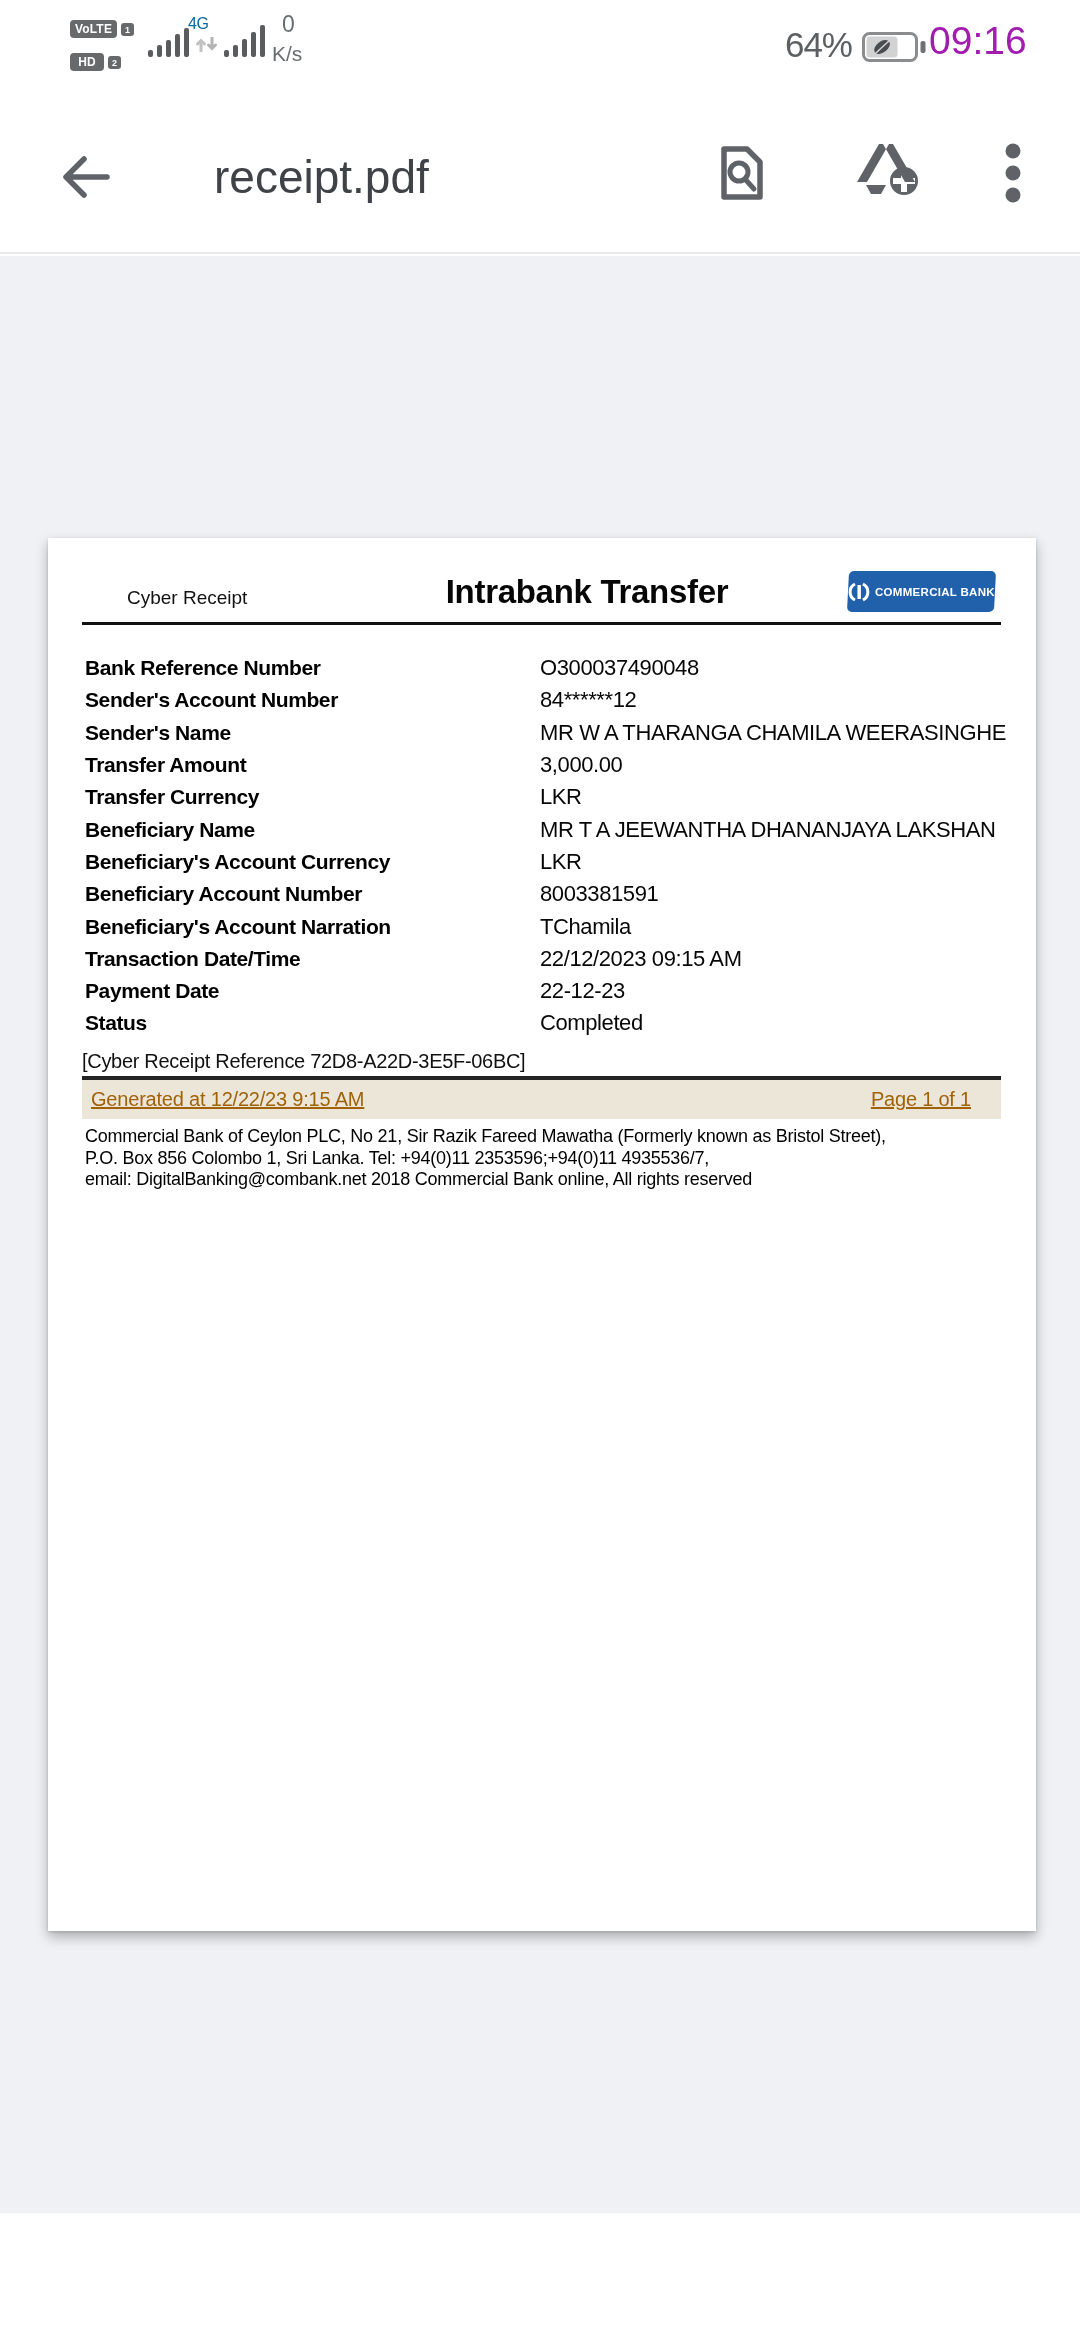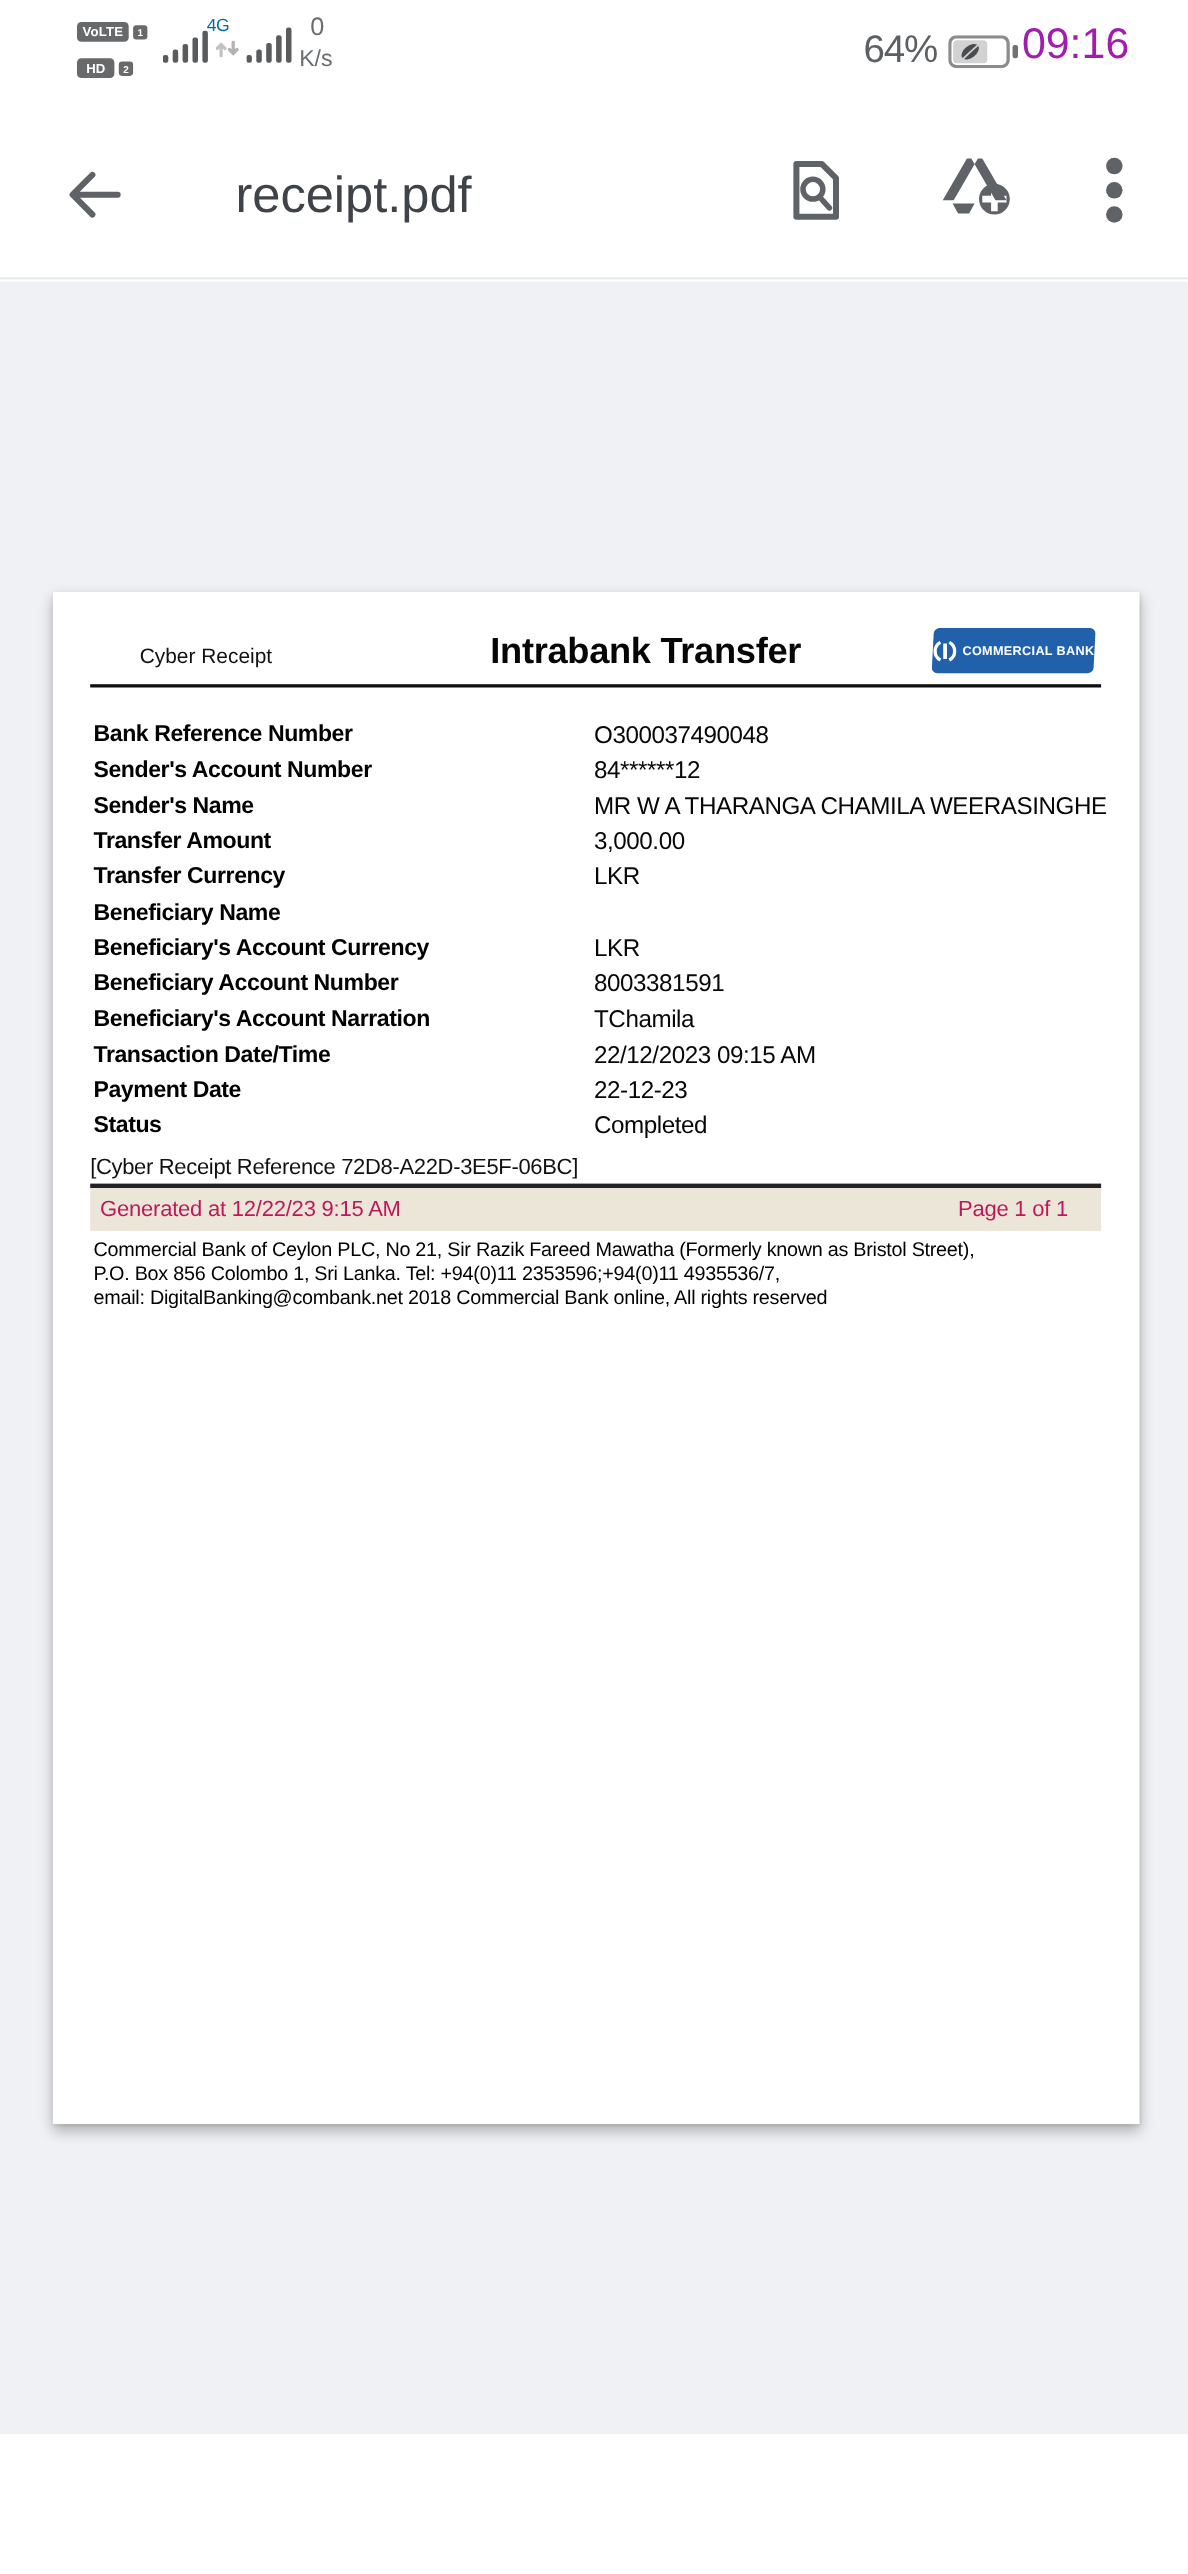--- a/index.html
+++ b/index.html
@@ -60,21 +60,21 @@
   .field-row { position:relative; height:32.3px; }
   .f-label { position:absolute; left:37px; top:50%; transform:translateY(-50%);
              font-size:21px; font-weight:bold; color:#000; letter-spacing:-.4px; white-space:nowrap; }
   .f-value { position:absolute; left:492px; top:50%; transform:translateY(-50%);
              font-size:22px; color:#070707; letter-spacing:-.4px; white-space:nowrap; }
 
   .ref-line  { position:absolute; left:34px; top:512px; font-size:20px; color:#111; letter-spacing:-.3px; }
   .rule-thick{ position:absolute; left:34px; top:538px; width:919px; height:4px; background:#232323; }
   .gen-bar   { position:absolute; left:34px; top:542px; width:919px; height:39px; background:#ece6d8;
                display:flex; justify-content:space-between; align-items:center;
-               padding:0 30px 0 9px; font-size:20px; color:#be185d; letter-spacing:-.2px; }
+               padding:0 30px 0 9px; font-size:20px; color:#a16207; letter-spacing:-.2px;text-decoration:underline; }
   .doc-footer{ position:absolute; left:37px; top:588px; font-size:18px; font-weight:normal;
                line-height:21.5px; color:#000; letter-spacing:-.25px; white-space:nowrap; }
 
   
   .navbar { position:absolute; left:0; top:2213px; width:1080px; height:127px; background:#fff; }
 </style>
 </head>
 <body>
 
 <div class="phone-header">
@@ -182,20 +182,21 @@
       <div class="field-row">
         <div class="f-label">Transfer Amount</div>
         <div class="f-value">3,000.00</div>
       </div>
       <div class="field-row">
         <div class="f-label">Transfer Currency</div>
         <div class="f-value">LKR</div>
       </div>
       <div class="field-row">
         <div class="f-label">Beneficiary Name</div>
+        <div class="f-value">MR T A JEEWANTHA DHANANJAYA LAKSHAN</div>
       </div>
       <div class="field-row">
         <div class="f-label">Beneficiary's Account Currency</div>
         <div class="f-value">LKR</div>
       </div>
       <div class="field-row">
         <div class="f-label">Beneficiary Account Number</div>
         <div class="f-value">8003381591</div>
       </div>
       <div class="field-row">

